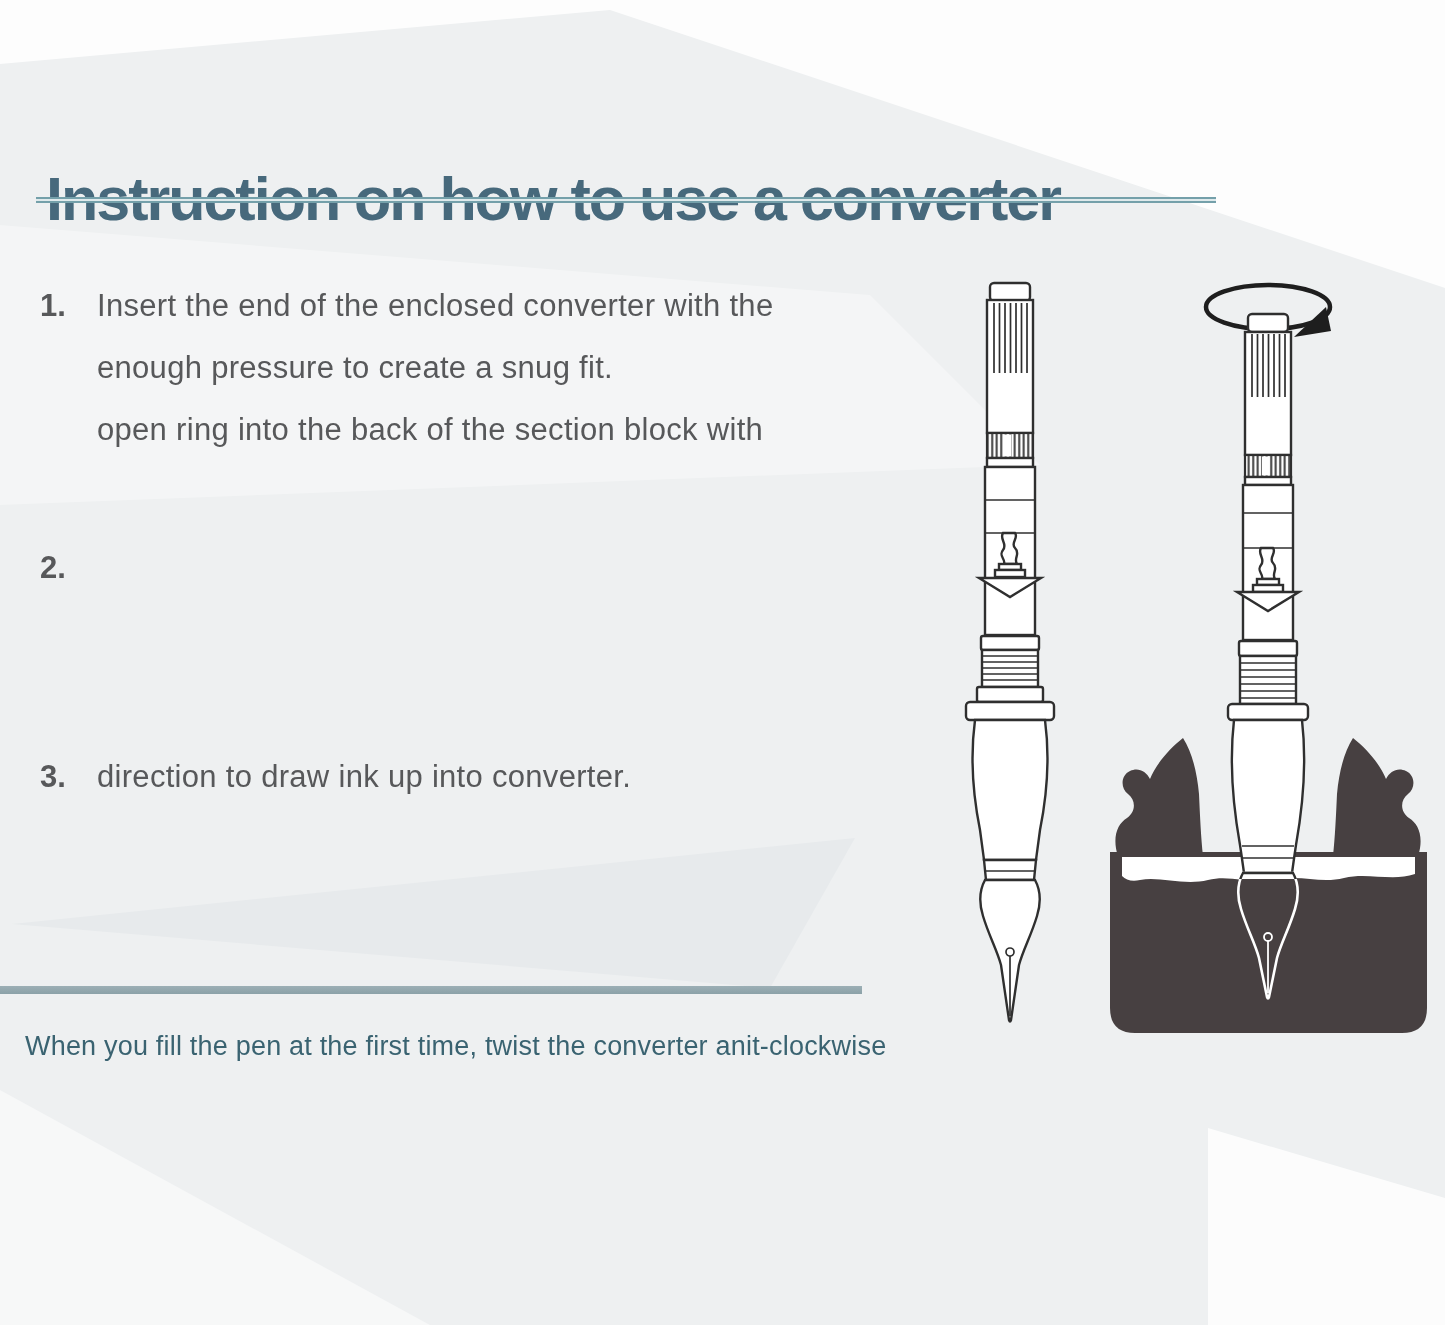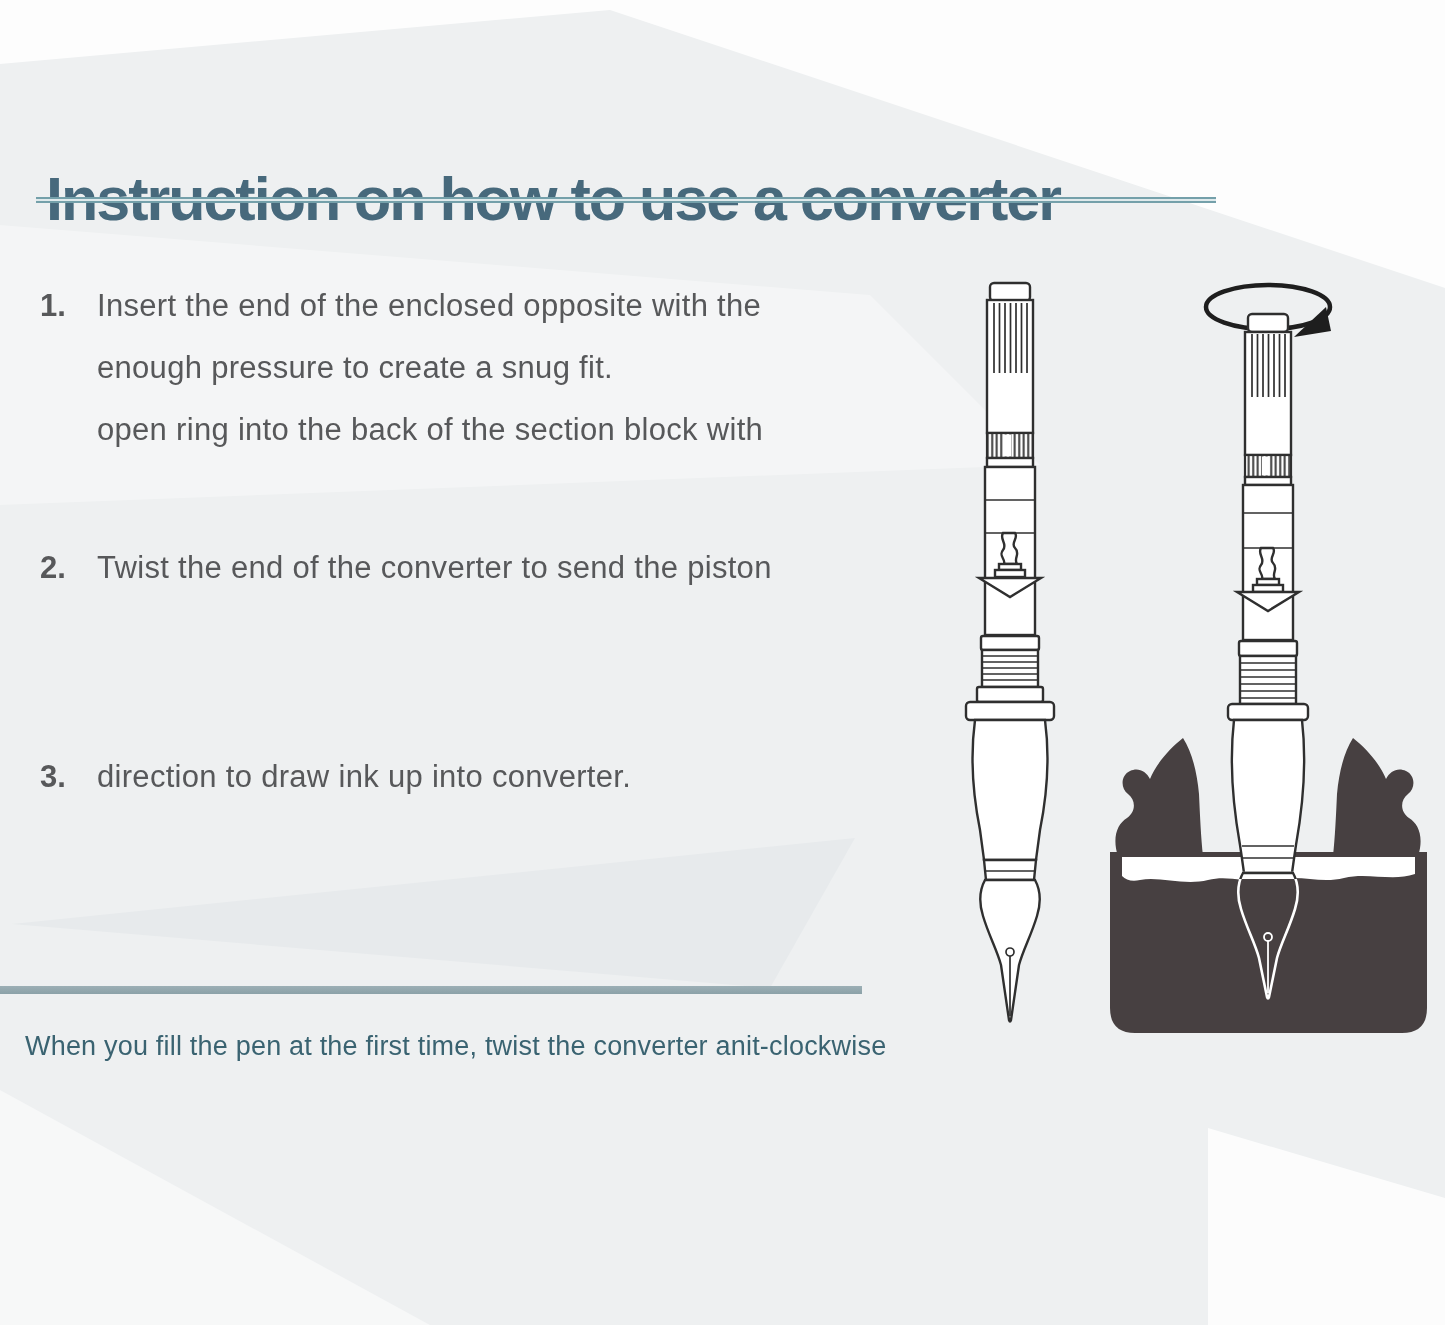--- a/index.html
+++ b/index.html
@@ -72,28 +72,27 @@
   <div class="wedge wedge2"></div>
   <div class="wedge wedge3"></div>
   <div class="wedge wedge4"></div>
   <div class="wedge wedge5"></div>
 
   <h1 class="title">Instruction on how to use a converter</h1>
   <div class="title-rule"></div>
 
   <div class="step step1">
     <span class="num">1.</span>
-    <div>Insert the end of the enclosed opposite with the</div>
+    <div>Insert the end of the enclosed converter with the</div>
     <div>enough pressure to create a snug fit.</div>
     <div>open ring into the back of the section block with</div>
   </div>
 
   <div class="step step2">
     <span class="num">2.</span>
-    <div>Twist the end of the converter to send the piston</div>
   </div>
 
   <div class="step step3">
     <span class="num">3.</span>
     <div>direction to draw ink up into converter.</div>
   </div>
 
   <div class="divider"></div>
 
   <div class="note">

